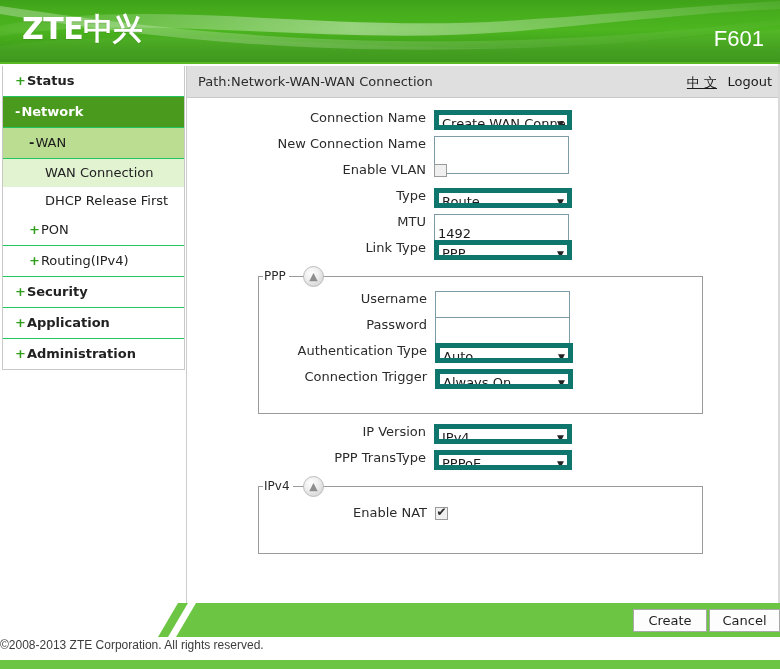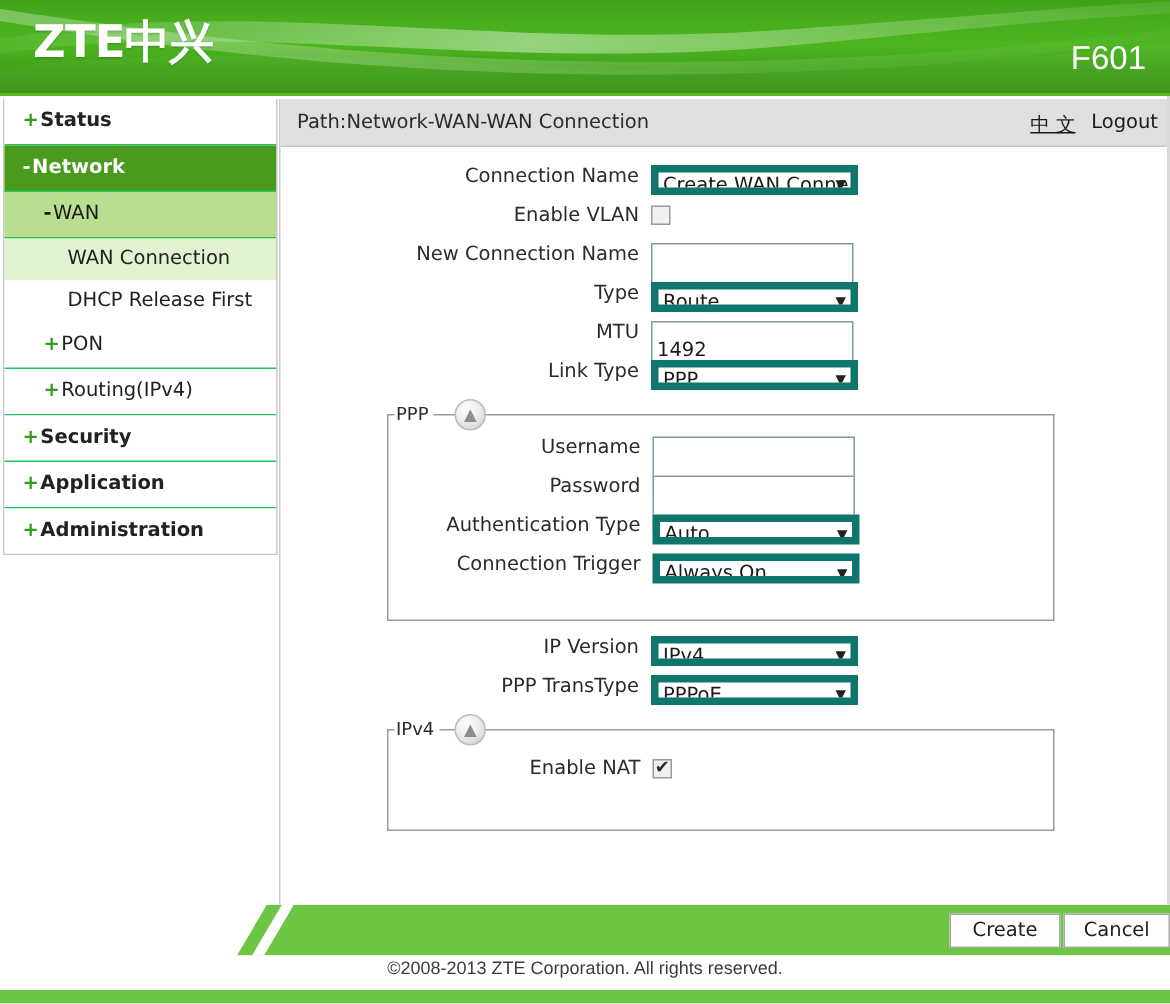--- a/index.html
+++ b/index.html
@@ -330,21 +330,20 @@
     cursor: pointer;
   }
   #create-btn { right: 73px; width: 74px; }
   #cancel-btn { right: 0px; width: 71px; }
 
   #copyright {
     position: absolute;
     left: 0;
     top: 638px;
     width: 780px;
-    text-align: center;
     font-size: 12px;
     color: #3c3c3c;
     font-family: "Liberation Sans", sans-serif;
   }
   #bottom-bar {
     position: absolute;
     left: 0;
     top: 660px;
     width: 780px;
     height: 9px;
@@ -432,30 +431,30 @@
       <div class="lbl">Connection Name</div>
       <div class="ctl">
         <div class="sel">
           <span>Create WAN Conne</span>
           <span class="arrow">▼</span>
         </div>
       </div>
     </div>
 
     <div class="row">
+      <div class="lbl">New Connection Name</div>
+      <div class="ctl">
+        <input class="txt" type="text" value="" style="">
+      </div>
+    </div>
+
+    <div class="row">
       <div class="lbl">Enable VLAN</div>
       <div class="ctl">
         <span class="cbox"></span>
-      </div>
-    </div>
-
-    <div class="row">
-      <div class="lbl">New Connection Name</div>
-      <div class="ctl">
-        <input class="txt" type="text" value="" style="">
       </div>
     </div>
 
     <div class="row">
       <div class="lbl">Type</div>
       <div class="ctl">
         <div class="sel">
           <span>Route</span>
           <span class="arrow">▼</span>
         </div>

